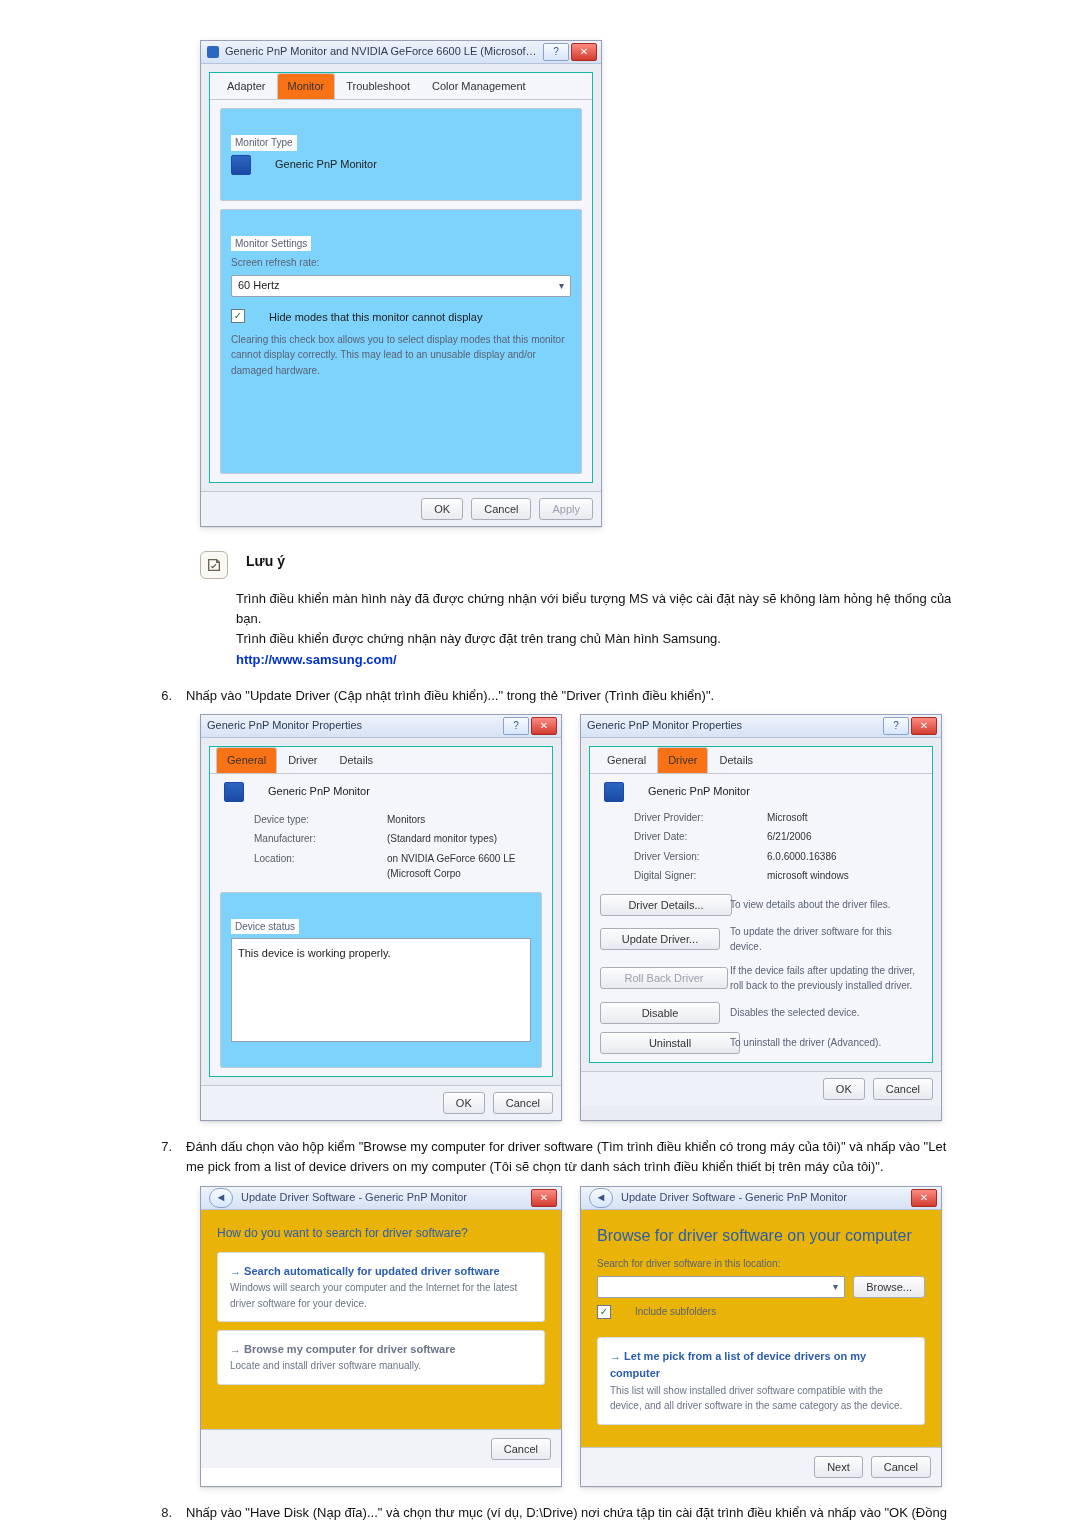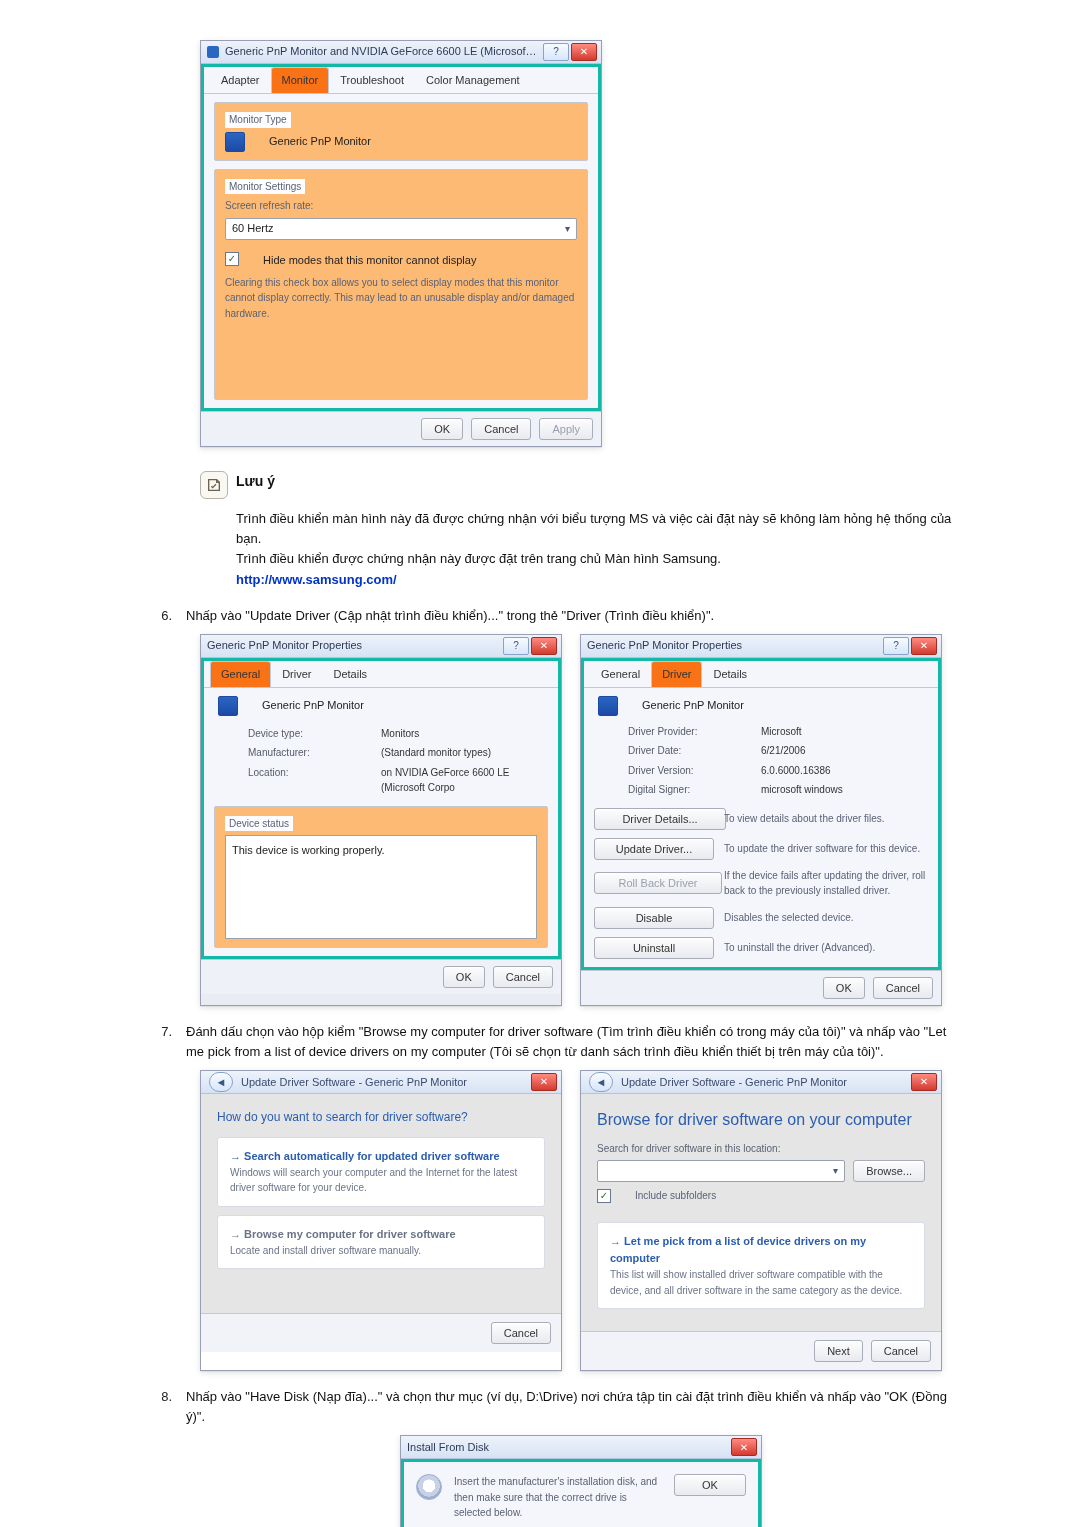--- a/index.html
+++ b/index.html
@@ -32,57 +32,57 @@
   }
   .win .titlebar{
     display:flex;align-items:center;gap:6px;height:22px;padding:0 4px 0 6px;
     background:linear-gradient(#eef3fb,#d6e2f4);border-bottom:1px solid #b6c3dc;
   }
   .win .titlebar .ico{width:12px;height:12px;background:#2b66c2;border-radius:2px;display:inline-block}
   .win .titlebar .title{flex:1;white-space:nowrap;overflow:hidden;text-overflow:ellipsis;color:#2b3a55}
   .win .titlebar .ctrls{display:flex;gap:2px}
   .winbtn{width:24px;height:16px;border:1px solid #8aa2c7;border-radius:2px;background:linear-gradient(#f7fbff,#d7e6fb);display:flex;align-items:center;justify-content:center;font-size:10px;color:#3b5585}
   .winbtn.red{background:linear-gradient(#ff8b81,#d23b2f);border-color:#a82b22;color:#fff}
-  .client{background:#f4f6fb;border:3px solid #14b8a6;margin:0;padding:8px 10px}
+  .client{background:#f4f6fb;border:1px solid #14b8a6;margin:8px;padding:8px 10px}
   .tabs{display:flex;gap:0;margin:-8px -10px 8px -10px;padding:0 6px;border-bottom:1px solid var(--group-bd);background:#f4f6fb}
   .tab{padding:4px 10px;border:1px solid transparent;border-bottom:none;border-top-left-radius:3px;border-top-right-radius:3px;color:#333}
   .tab.active{background:#f97316;border-color:var(--group-bd)}
-  .group{border:1px solid var(--group-bd);border-radius:2px;padding:8px 10px;margin-top:8px;background:#fdba74}
+  .group{border:1px solid var(--group-bd);border-radius:2px;padding:25px 10px;margin-top:8px;background:#7dd3fc}
   .group .legend{margin-top:-14px;margin-bottom:4px;display:inline-block;background:#fdfdff;padding:0 4px;color:#5a6275;font-size:10px}
   .row{display:flex;align-items:center;gap:24px}
   .mon-ico{width:18px;height:18px;border:1px solid #1b4aa5;background:linear-gradient(#2b66c2,#1b4aa5);border-radius:2px}
   .btn{display:inline-flex;align-items:center;justify-content:center;height:22px;padding:0 12px;border:1px solid var(--btn-bd);border-radius:3px;background:linear-gradient(#fdfdfe,#e8eaef);color:#333;font-size:11px;box-shadow:inset 0 1px 0 #fff}
   .btn .shield{width:10px;height:10px;margin-right:5px;display:inline-block;background:conic-gradient(#3a62c4 0 25%,#e33 0 50%,#2aa745 0 75%,#f3c43a 0);border-radius:2px}
   .btn.disabled{color:#9aa0ad}
   .select{height:20px;border:1px solid var(--field-bd);background:#fff;border-radius:2px;display:flex;align-items:center;padding:0 18px 0 6px;position:relative}
   .select::after{content:"▾";position:absolute;right:6px;top:2px;color:#4b587a;font-size:10px}
   .chk{width:12px;height:12px;border:1px solid #6b7790;background:#fff;display:inline-flex;align-items:center;justify-content:center;color:#2a6f2a;font-size:10px}
   .foot{display:flex;gap:8px;justify-content:flex-end;padding:6px 8px;border-top:1px solid var(--group-bd);background:#eef1f7}
   .small{font-size:10px;color:#5a6275}
 
   
-  .note{display:flex;gap:8px;align-items:flex-start;margin:24px 0 10px 30px}
+  .note{display:flex;gap:18px;align-items:flex-start;margin:24px 0 10px 30px}
   .note .note-ico{width:26px;height:26px;border:1px solid #b8b3a6;border-radius:6px;display:flex;align-items:center;justify-content:center;background:#faf8f3}
   .note .note-ico svg{width:16px;height:16px}
   .note .note-title{font-weight:700;font-size:14px}
   .note-body{margin-left:66px}
   .link{color:var(--link);text-decoration:none}
 
   
   .step{display:flex;gap:14px;margin:16px 0 8px -20px}
   .step .num{width:22px;text-align:right;color:#222}
   .step .txt{flex:1}
 
   
   .wizard{border:1px solid var(--win-border);box-shadow:var(--shadow);background:#fff;font-size:11px}
   .wizard .bar{height:22px;display:flex;align-items:center;justify-content:space-between;padding:0 4px 0 8px;background:linear-gradient(#eef3fb,#d6e2f4);border-bottom:1px solid #b6c3dc}
   .wizard .bar .l{display:flex;align-items:center;gap:8px}
   .wizard .bar .back{width:22px;height:18px;border:1px solid #8aa2c7;border-radius:10px;background:linear-gradient(#f7fbff,#d7e6fb);display:flex;align-items:center;justify-content:center;color:#3b5585}
   .wizard .bar .crumb{color:#3a4a6e}
-  .wizard .content{padding:14px 16px;background:#e5e5e5}
+  .wizard .content{padding:14px 16px;background:#eab308}
   .wizard .footer{display:flex;gap:8px;justify-content:flex-end;padding:8px 10px;border-top:1px solid var(--group-bd);background:#f1f3f8}
   .opt{border:1px solid #d7dbe6;border-radius:3px;padding:10px 12px;margin:8px 0;background:#fff}
   .opt .h{color:#2a5db0;font-weight:600}
   .opt .d{color:#6b7486;font-size:10px}
   .opt.secondary .h{color:#6b7486}
   .addr{display:flex;align-items:center;gap:8px}
   .kv{display:grid;grid-template-columns:110px 1fr;gap:4px 23px;font-size:10px;color:#333}
   .kv .k{color:#545a66}
 
   
@@ -233,21 +233,21 @@
         </div>
         <div style="display:grid;grid-template-columns:120px 1fr;gap:8px 10px;margin-top:10px;align-items:center">
           <button class="btn" style="width:132px">Driver Details...</button>
             <div class="small">To view details about the driver files.</div>
           <button class="btn" style="width:120px">Update Driver...</button>
             <div class="small">To update the driver software for this device.</div>
           <button class="btn disabled" style="width:128px">Roll Back Driver</button>
             <div class="small">If the device fails after updating the driver, roll back to the previously installed driver.</div>
           <button class="btn" style="width:120px">Disable</button>
             <div class="small">Disables the selected device.</div>
-          <button class="btn" style="width:120px">Uninstall</button>
+          <button class="btn" style="width:140px">Uninstall</button>
             <div class="small">To uninstall the driver (Advanced).</div>
         </div>
       </div>
       <div class="foot">
         <button class="btn">OK</button>
         <button class="btn">Cancel</button>
       </div>
     </div>
   </div>
 

